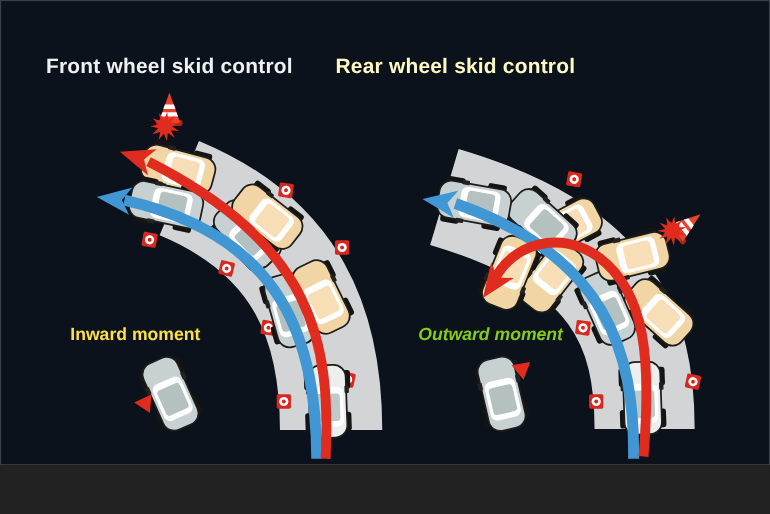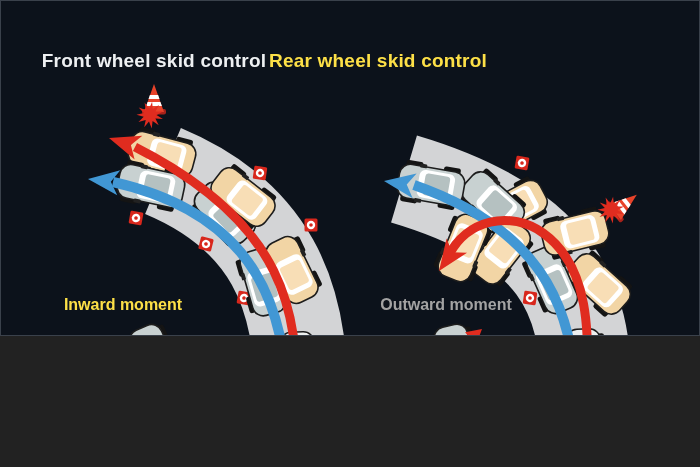--- a/index.html
+++ b/index.html
@@ -1,18 +1,18 @@
 <!DOCTYPE html>
 <html><head>
 <meta charset="utf-8">
 <style>
   html,body{margin:0;padding:0;background:#222;}
   .stage{
     position:relative;
-    width:700px;height:336px;
+    width:700px;height:423px;
     overflow:hidden;
     box-sizing:border-box;
     border:1px solid #3a414b;
     font-family:"Liberation Sans",sans-serif;
   }
   .stage svg{position:absolute;left:0;top:0;}
   .txt{position:absolute;transform:translateX(-50%);white-space:nowrap;}
   .title{top:49px;font-weight:700;font-size:19px;letter-spacing:.2px;}
   .title-left{left:153px;}
   .title-right{left:377px;}
@@ -303,16 +303,16 @@
           <rect x="-17" y="-33" width="34" height="66" rx="11" fill="#c8d1d1" stroke="#1d1d1d" stroke-width="1.6"></rect>
           <rect x="-19.5" y="-14" width="4" height="7" rx="1" fill="#222222"></rect>
           <rect x="15.5" y="-14" width="4" height="7" rx="1" fill="#222222"></rect>
           <rect x="-14" y="-13" width="28" height="36" rx="6" fill="#ffffff"></rect>
           <rect x="-11" y="-7" width="22" height="25" rx="3" fill="#b5c1c1"></rect>
         </g>
         <polygon points="0,0 -15,-8.5 -15,8.5" fill="#e02c1f" transform="translate(481 328) rotate(-40)"></polygon>
       </g>
     </svg>
   <div class="txt title title-left" style="color: rgb(238, 240, 242);">Front wheel skid control</div>
-  <div class="txt title title-right" style="color: #fde047;">Rear wheel skid control</div>
+  <div class="txt title title-right" style="color: #fef9c3; margin-left: 36px;">Rear wheel skid control</div>
   <div class="txt moment moment-left" style="color: #fde047;">Inward moment</div>
-  <div class="txt moment moment-right" style="color: #a3a3a3;">Outward moment</div>
+  <div class="txt moment moment-right" style="color: #84cc16; font-style: italic;">Outward moment</div>
 </div>
 
 </body></html>

